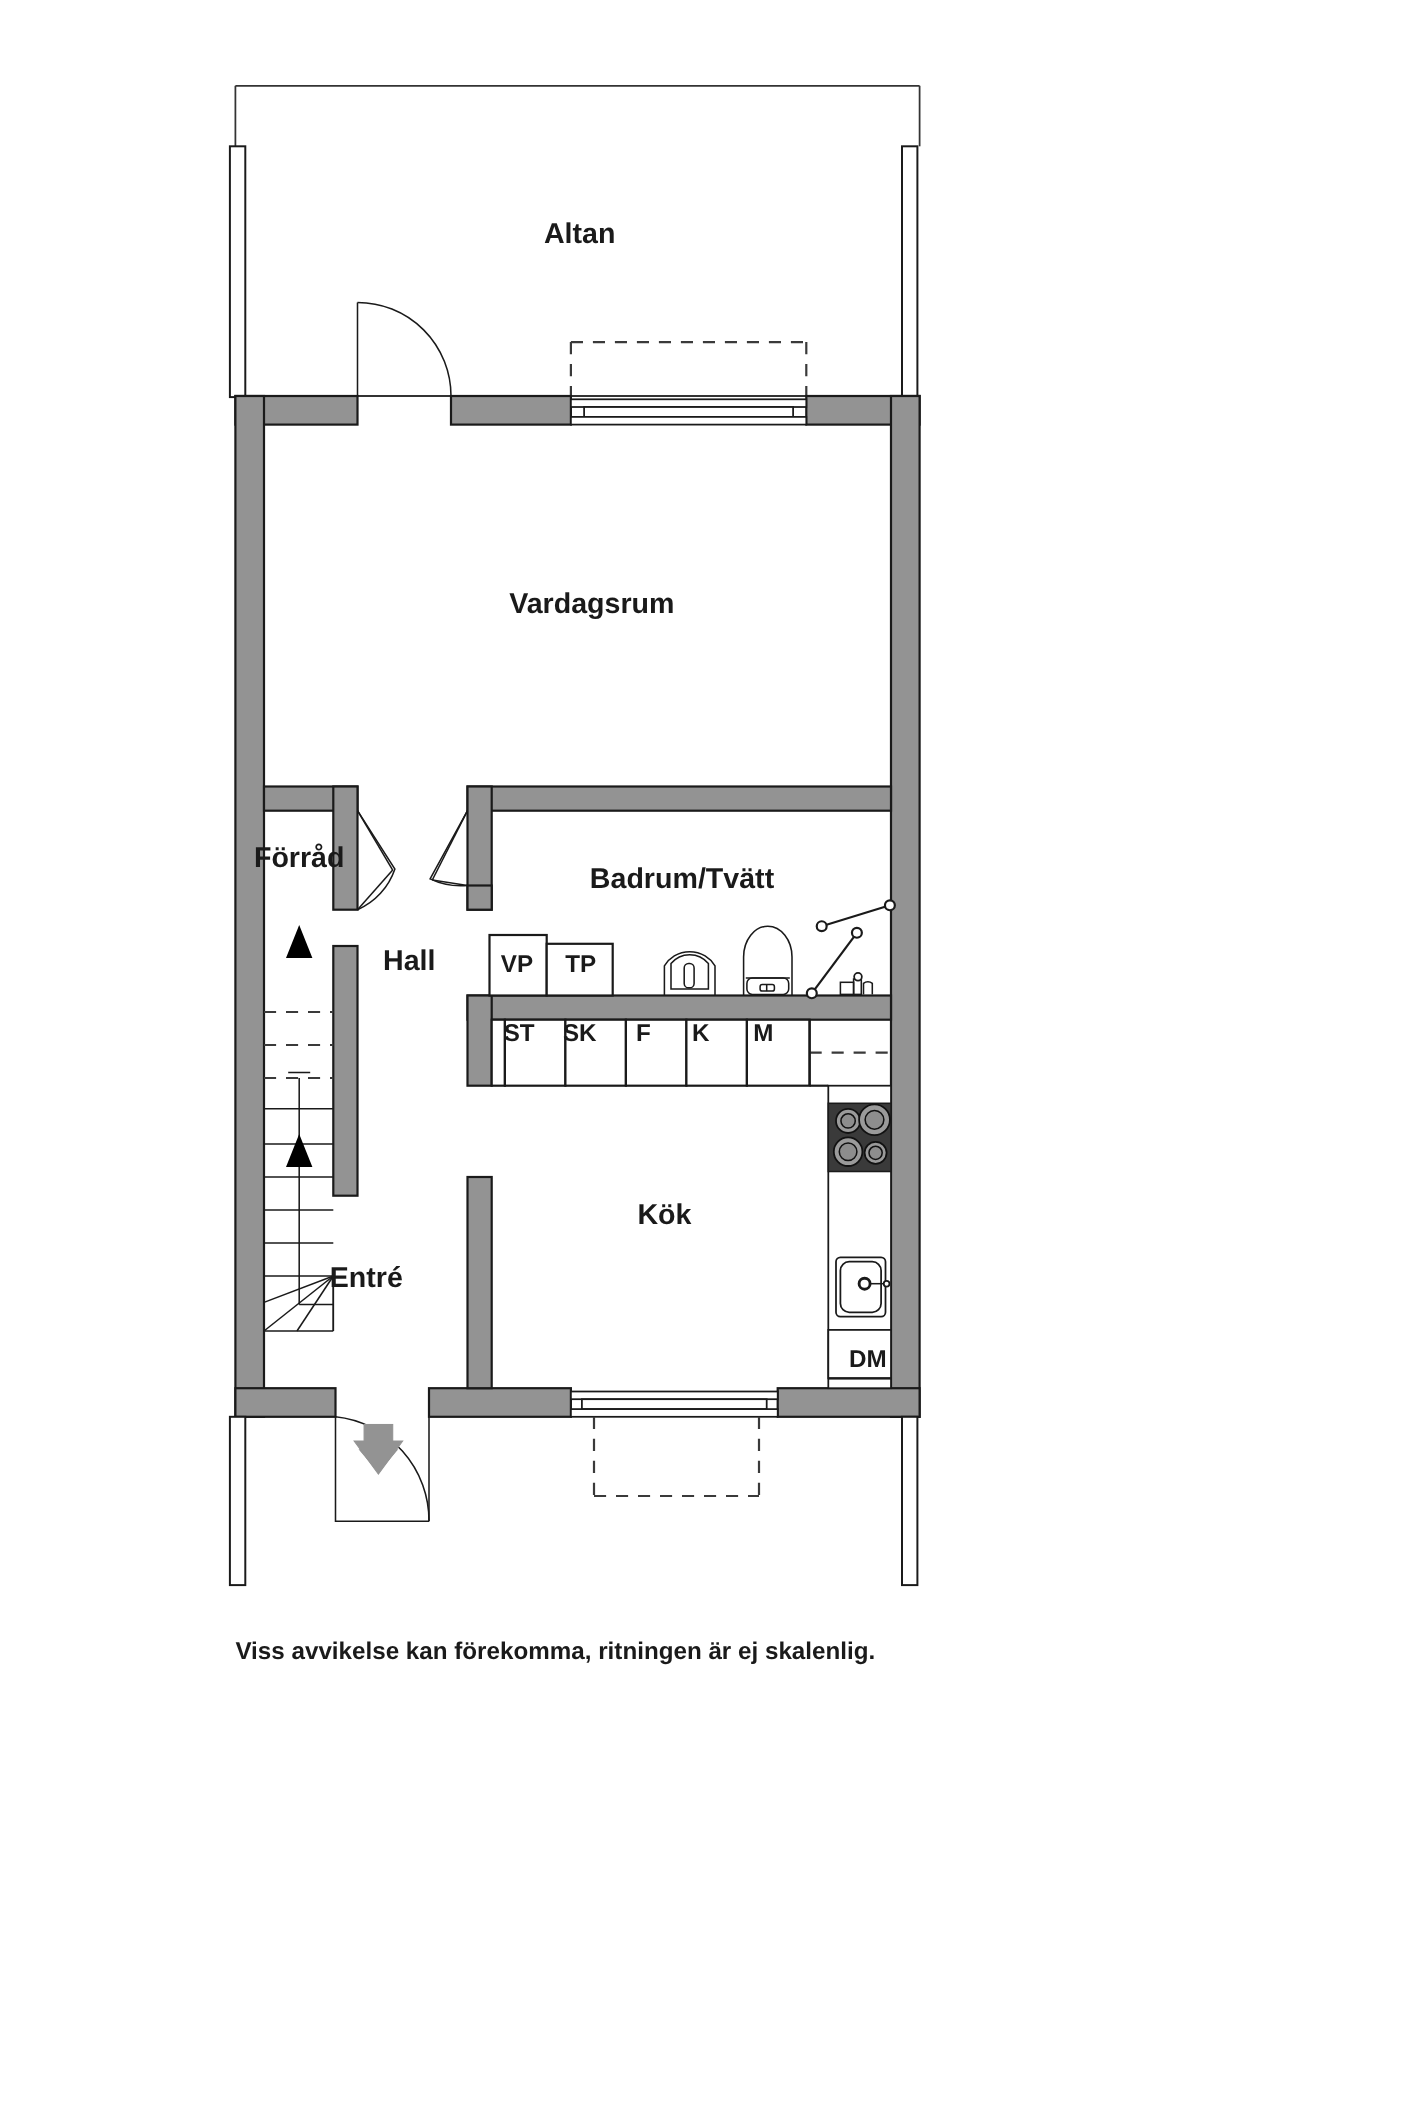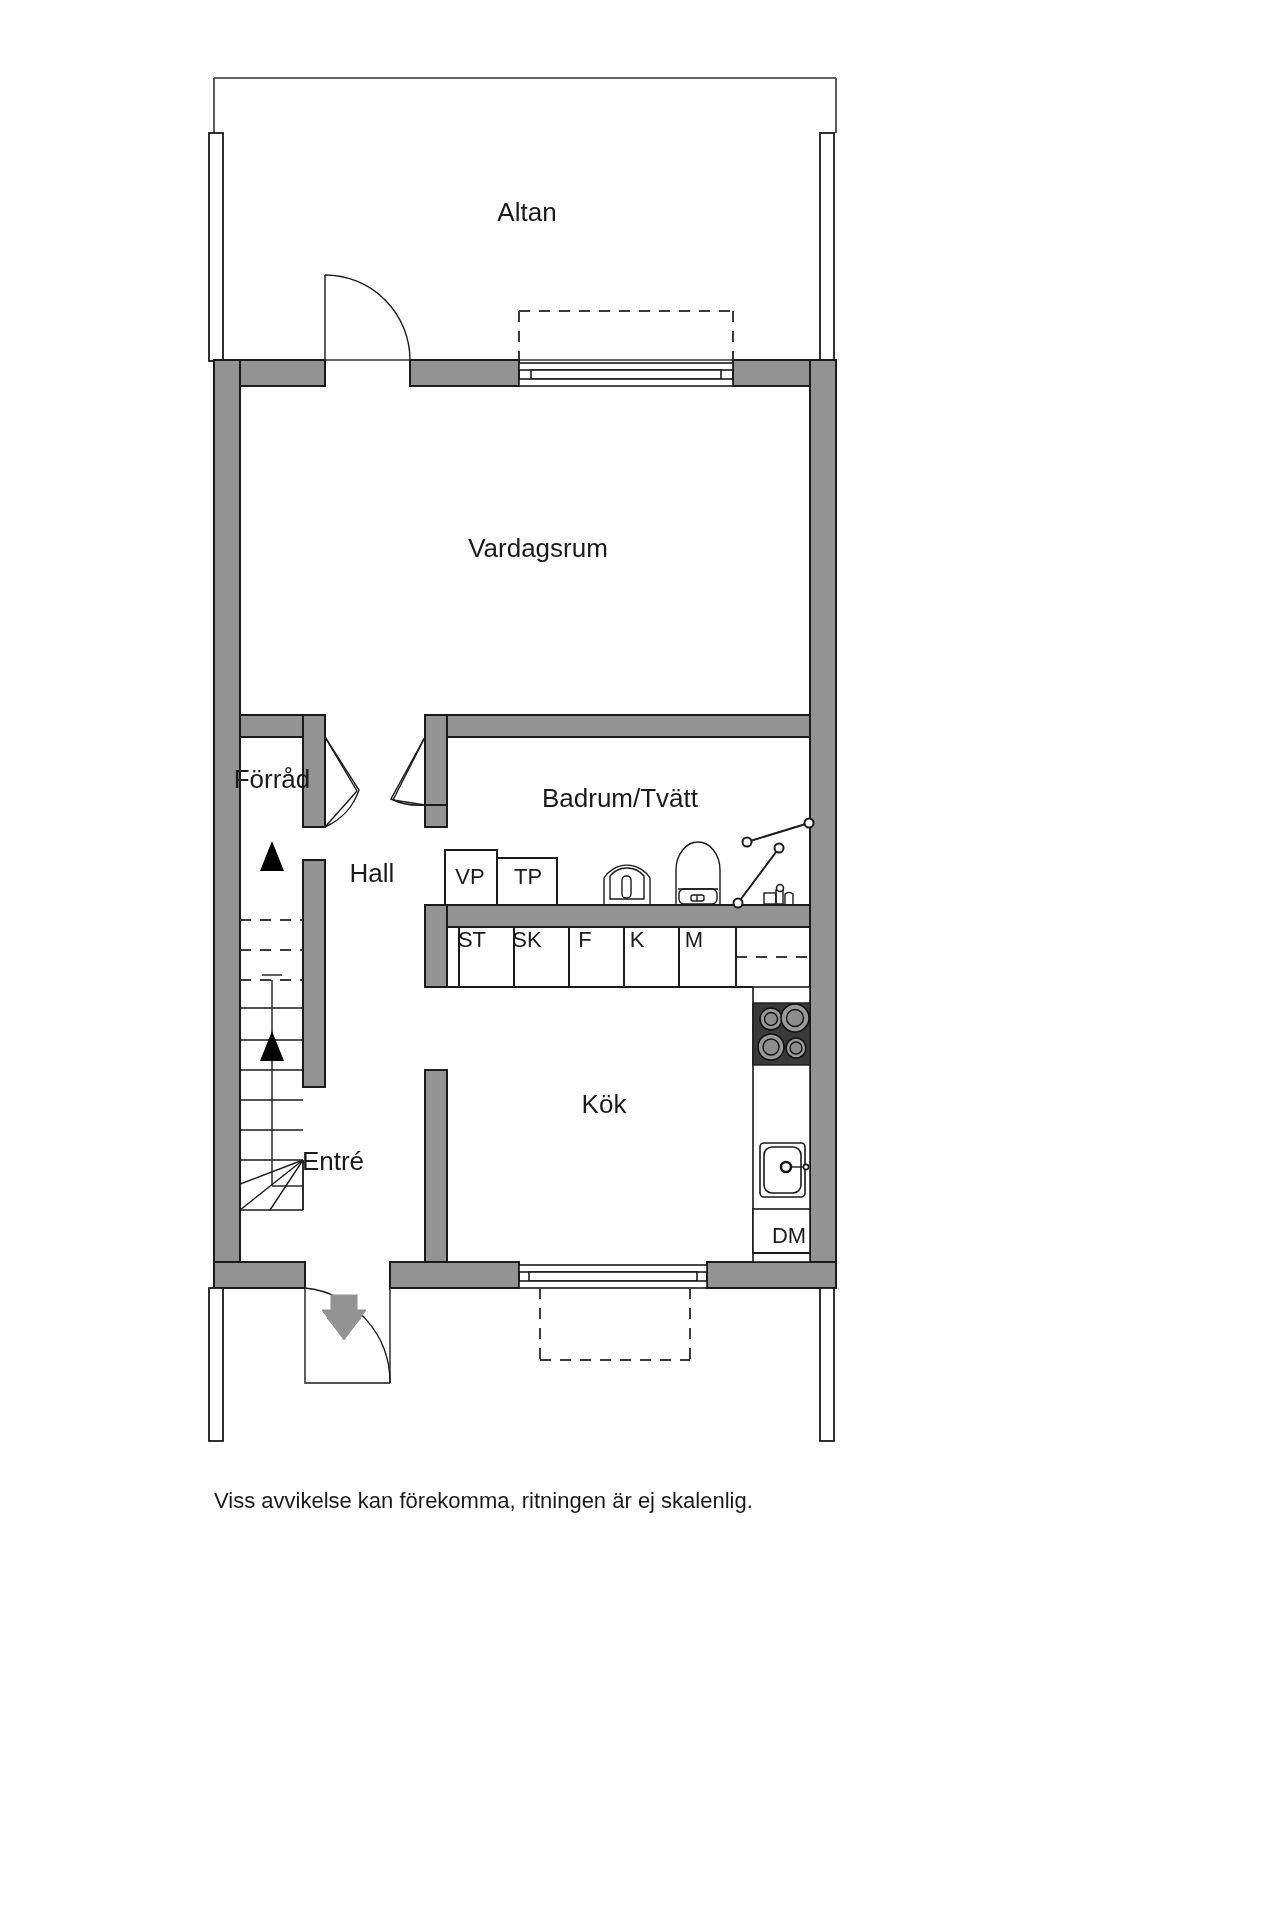--- a/index.html
+++ b/index.html
@@ -1,17 +1,17 @@
 <!DOCTYPE html>
 <html><head>
 <meta charset="utf-8">
 <style>
   html,body{margin:0;padding:0;background:#ffffff;}
   body{width:1280px;height:1920px;font-family:"Liberation Sans",sans-serif;color:#1a1a1a;overflow:hidden;}
-  #plan-wrap{position:relative;width:1280px;height:1920px;}
+  #plan-wrap{position:relative;width:1280px;height:1920px;font-weight:bold;}
   svg#floorplan{display:block;width:1280px;height:1920px;}
   .room-label{font-family:"Liberation Sans",sans-serif;font-size:26px;fill:#1a1a1a;text-anchor:middle;dominant-baseline:middle;}
   .fix-label{font-family:"Liberation Sans",sans-serif;font-size:22px;fill:#1a1a1a;text-anchor:middle;dominant-baseline:middle;}
   .disclaimer{font-family:"Liberation Sans",sans-serif;font-size:22px;fill:#1a1a1a;text-anchor:start;}
   .wall{fill:#939393;stroke:#1a1a1a;stroke-width:2;}
   .thinline{fill:none;stroke:#1a1a1a;stroke-width:2;}
   .thinline-1{fill:none;stroke:#333333;stroke-width:1.6;}
   .hairline{fill:none;stroke:#1a1a1a;stroke-width:1.4;}
   .dash{fill:none;stroke:#3a3a3a;stroke-width:2;stroke-dasharray:11 9;}
   .box-white{fill:#ffffff;stroke:#1a1a1a;stroke-width:2;}

